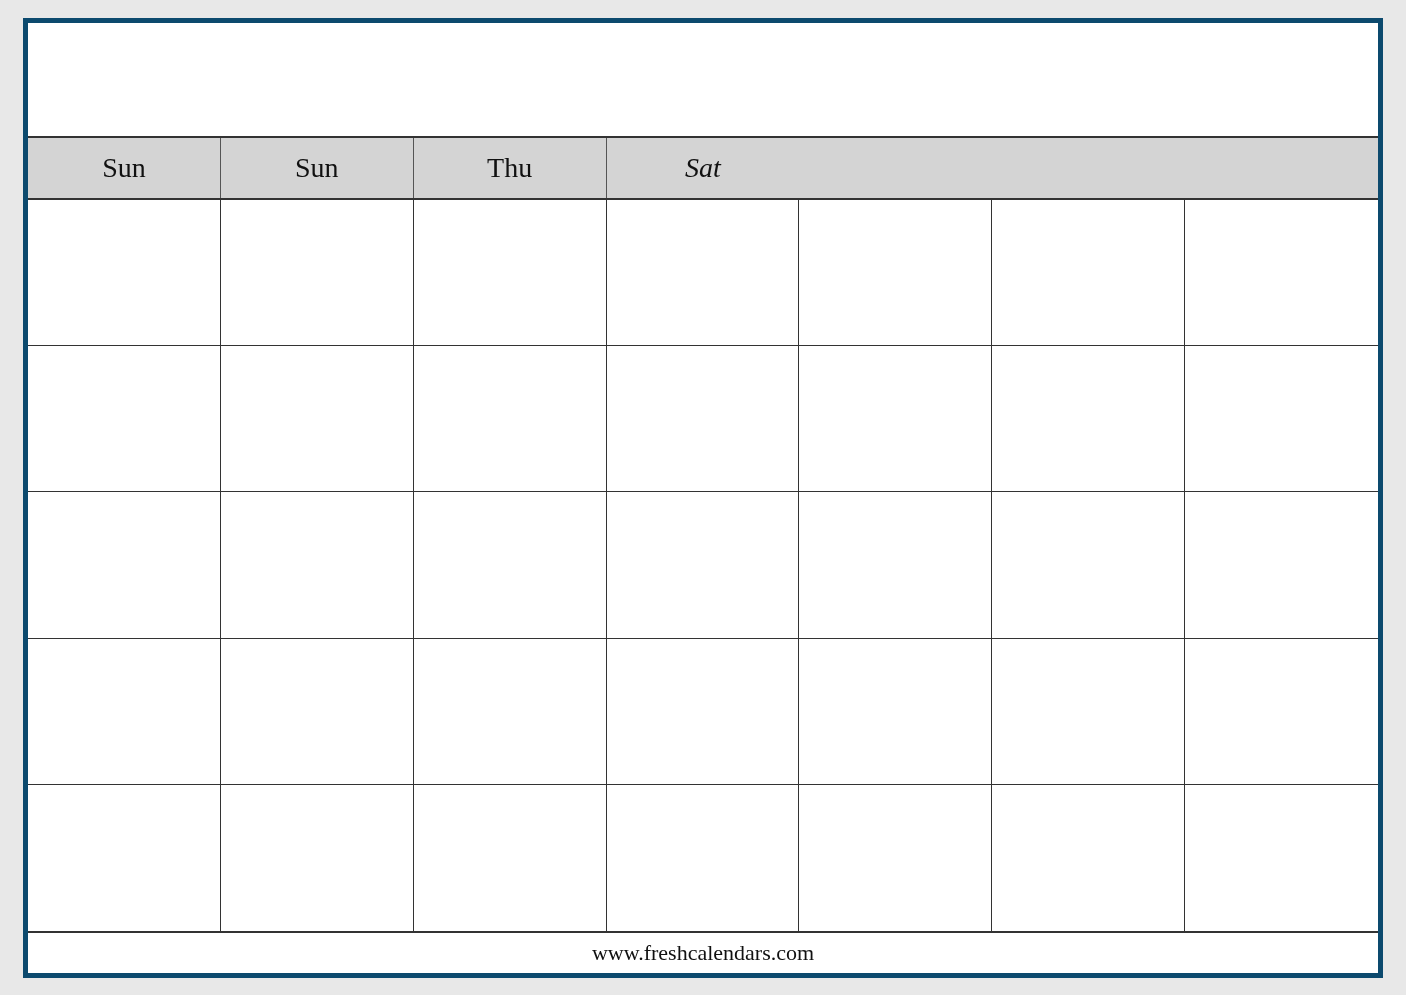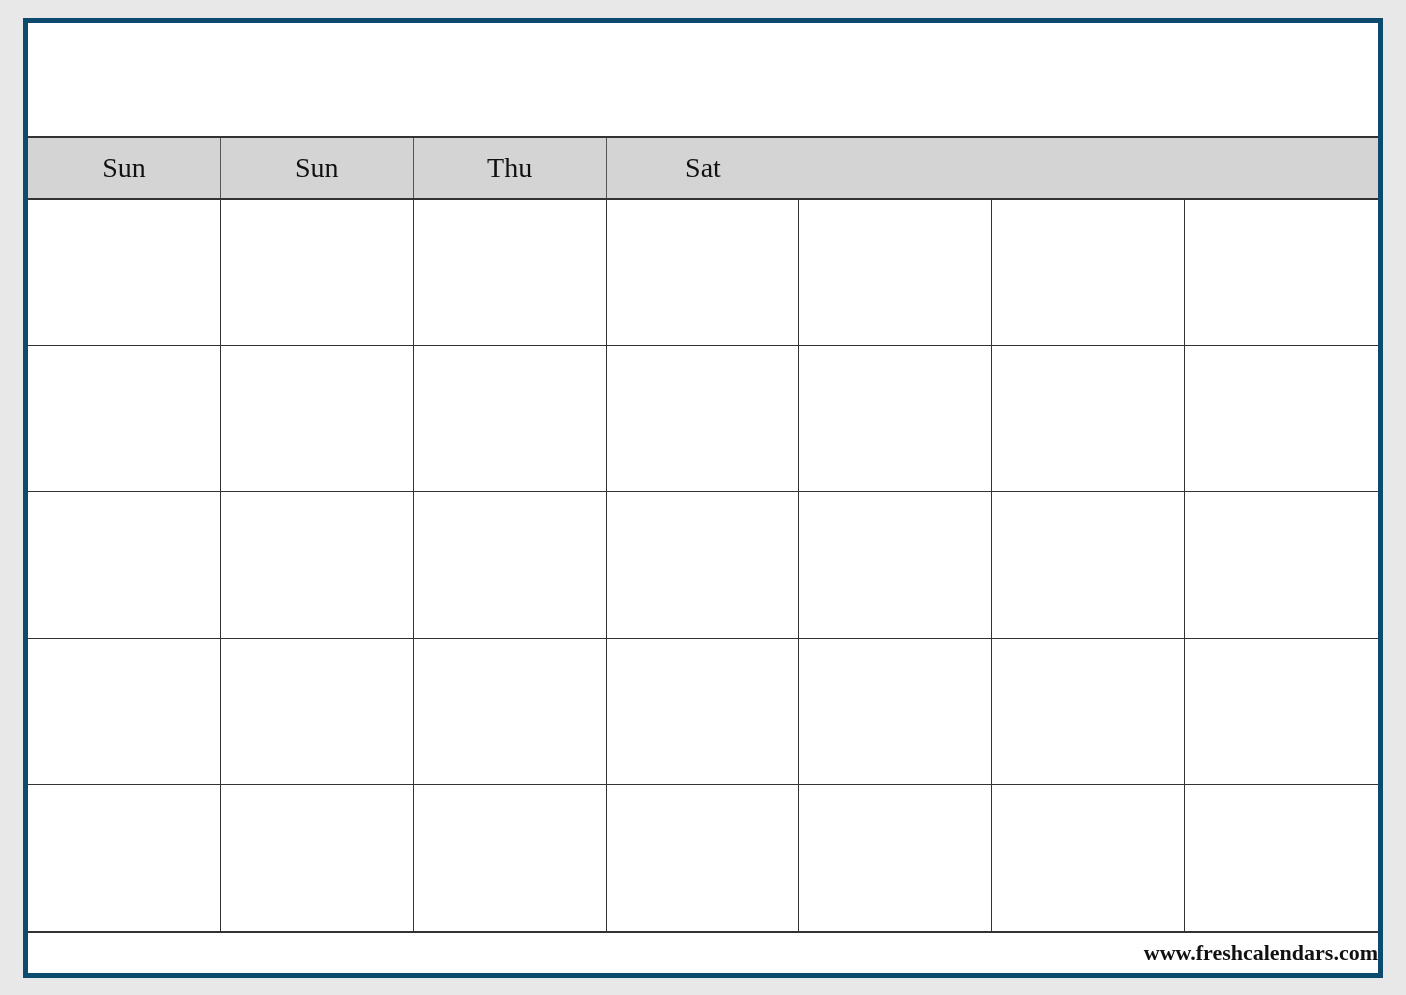--- a/index.html
+++ b/index.html
@@ -51,20 +51,21 @@
       padding: 14px 8px;
       text-align: center;
       font-size: 28px;
       font-weight: normal;
       color: #111;
       border-right: 1.5px solid #555;
     }
 
     .day-header-cell:last-child {
       border-right: none;
+      font-style: italic;
     }
 
     .calendar-rows {
       flex: 1;
       display: flex;
       flex-direction: column;
     }
 
     .calendar-row {
       display: grid;
@@ -84,25 +85,24 @@
     }
 
     .calendar-cell:last-child {
       border-right: none;
     }
 
     .calendar-footer {
       height: 42px;
       display: flex;
       align-items: center;
-      justify-content: flex-end;
+      justify-content: center;
       border-top: 2px solid #333;
       background: #ffffff;
       flex-shrink: 0;
-      font-weight: bold;
     }
 
     .footer-text {
       font-size: 22px;
       color: #111;
       font-family: Georgia, 'Times New Roman', serif;
     }
   </style>
 </head>
 <body>

